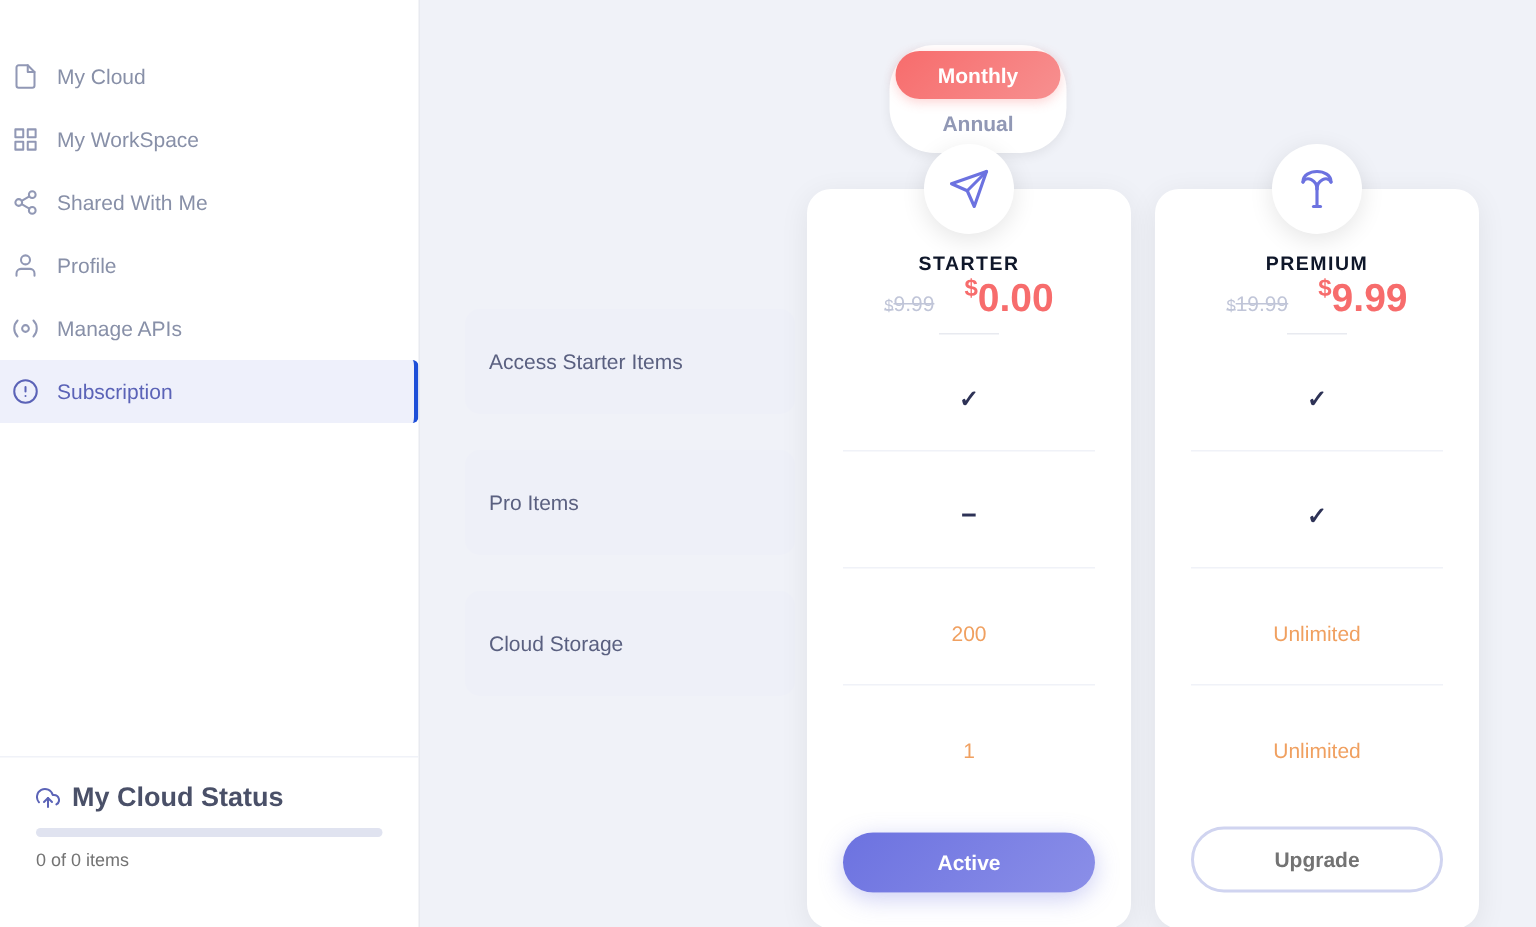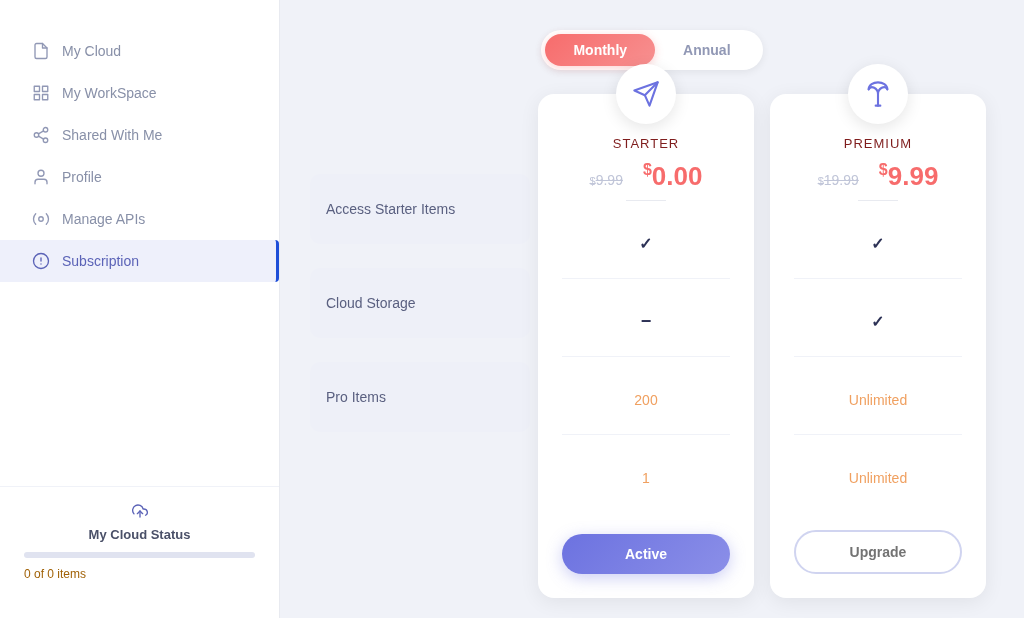--- a/index.html
+++ b/index.html
@@ -23,21 +23,21 @@
       padding: 20px 0 20px 0;
       flex-shrink: 0;
     }
     .sidebar-nav {
       flex: 1;
       padding: 10px 0;
     }
     .sidebar-item {
       display: flex;
       align-items: center;
-      padding: 12px 32px;
+      padding: 12px 8px;
       cursor: pointer;
       color: #8890a8;
       font-size: 14px;
       font-weight: 500;
       gap: 12px;
       transition: background 0.15s;
       border-radius: 0 4px 4px 0;
     }
     .sidebar-item.active {
       background: #eef0fb;
@@ -53,42 +53,41 @@
       flex-shrink: 0;
     }
     .sidebar-footer {
       padding: 16px 24px;
       border-top: 1px solid #f0f2f8;
     }
     .cloud-status-title {
       display: flex;
       align-items: center;
       gap: 8px;
-      font-size: 13px;
+      font-size: 18px;
       font-weight: 600;
       color: #4a5068;
       margin-bottom: 10px;
-      flex-direction: column;
     }
     .progress-bar-bg {
       background: #e0e3f0;
       border-radius: 4px;
       height: 6px;
       width: 100%;
       margin-bottom: 6px;
     }
     .progress-bar-fill {
       background: #b0b8d8;
       border-radius: 4px;
       height: 100%;
       width: 0%;
     }
     .cloud-status-count {
       font-size: 12px;
-      color: #a16207;
+      color: #737373;
     }
 
     
     .main {
       flex: 1;
       padding: 30px 30px 20px 30px;
       display: flex;
       flex-direction: column;
       background: #f0f2f8;
       overflow: hidden;
@@ -99,20 +98,21 @@
       display: flex;
       justify-content: center;
       margin-bottom: 24px;
     }
     .toggle-pill {
       display: flex;
       background: #fff;
       border-radius: 30px;
       padding: 4px;
       box-shadow: 0 2px 8px rgba(0,0,0,0.07);
+      flex-direction: column;
     }
     .toggle-btn {
       padding: 8px 28px;
       border-radius: 24px;
       border: none;
       font-size: 14px;
       font-weight: 600;
       cursor: pointer;
       transition: all 0.2s;
     }
@@ -179,25 +179,24 @@
       display: flex;
       align-items: center;
       justify-content: center;
       margin-top: -30px;
       margin-bottom: 12px;
       flex-shrink: 0;
     }
 
     .plan-name {
       font-size: 13px;
-      font-weight: 400;
-      color: #7f1d1d;
+      font-weight: 700;
+      color: #0f172a;
       letter-spacing: 1px;
       text-transform: uppercase;
-      margin-bottom: 10px;
     }
 
     .plan-price-row {
       display: flex;
       align-items: baseline;
       gap: 20px;
     }
     .price-old {
       font-size: 14px;
       color: #c0c5d8;
@@ -392,24 +391,24 @@
     </div>
   </div>
 
   <div class="pricing-layout">
 
     <div class="features-col">
       <div class="feature-row">
         <span>Access Starter Items</span>
       </div>
       <div class="feature-row">
+        <span>Pro Items</span>
+      </div>
+      <div class="feature-row">
         <span>Cloud Storage</span>
-      </div>
-      <div class="feature-row">
-        <span>Pro Items</span>
       </div>
     </div>
 
     <div class="plan-card">
       <div class="plan-icon-wrap">
         <svg width="28" height="28" viewBox="0 0 24 24" fill="none" stroke="#6c72e0" stroke-width="1.8" stroke-linecap="round" stroke-linejoin="round">
           <line x1="22" y1="2" x2="11" y2="13"></line>
           <polygon points="22 2 15 22 11 13 2 9 22 2"></polygon>
         </svg>
       </div>

